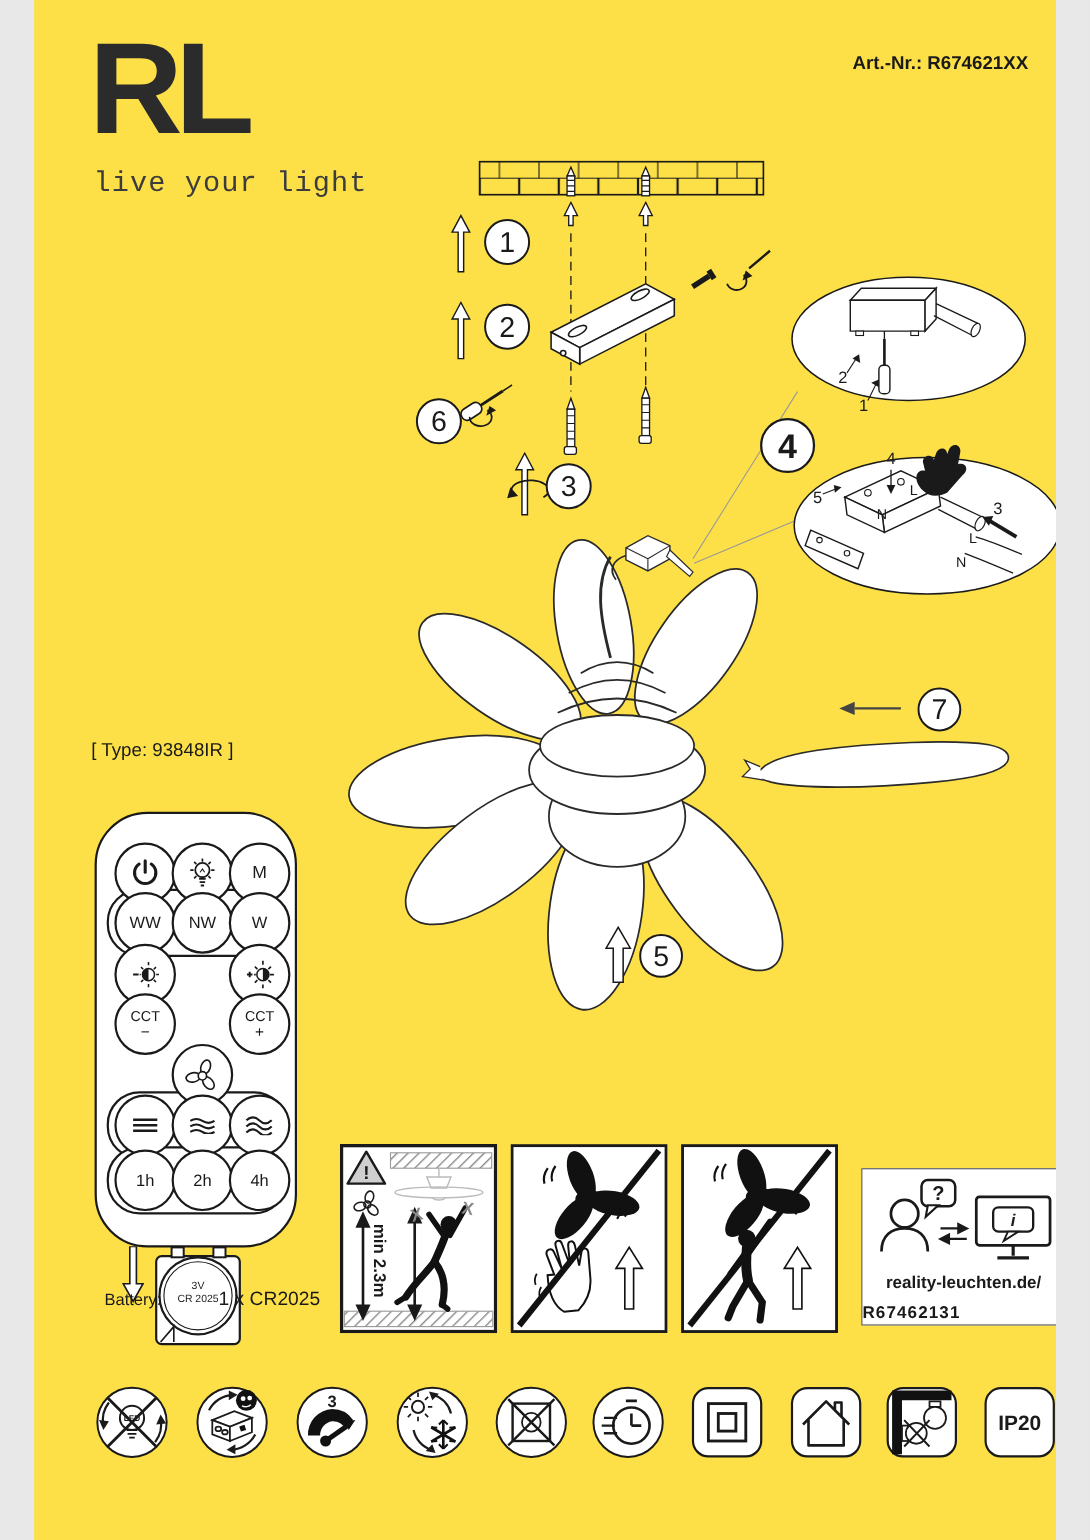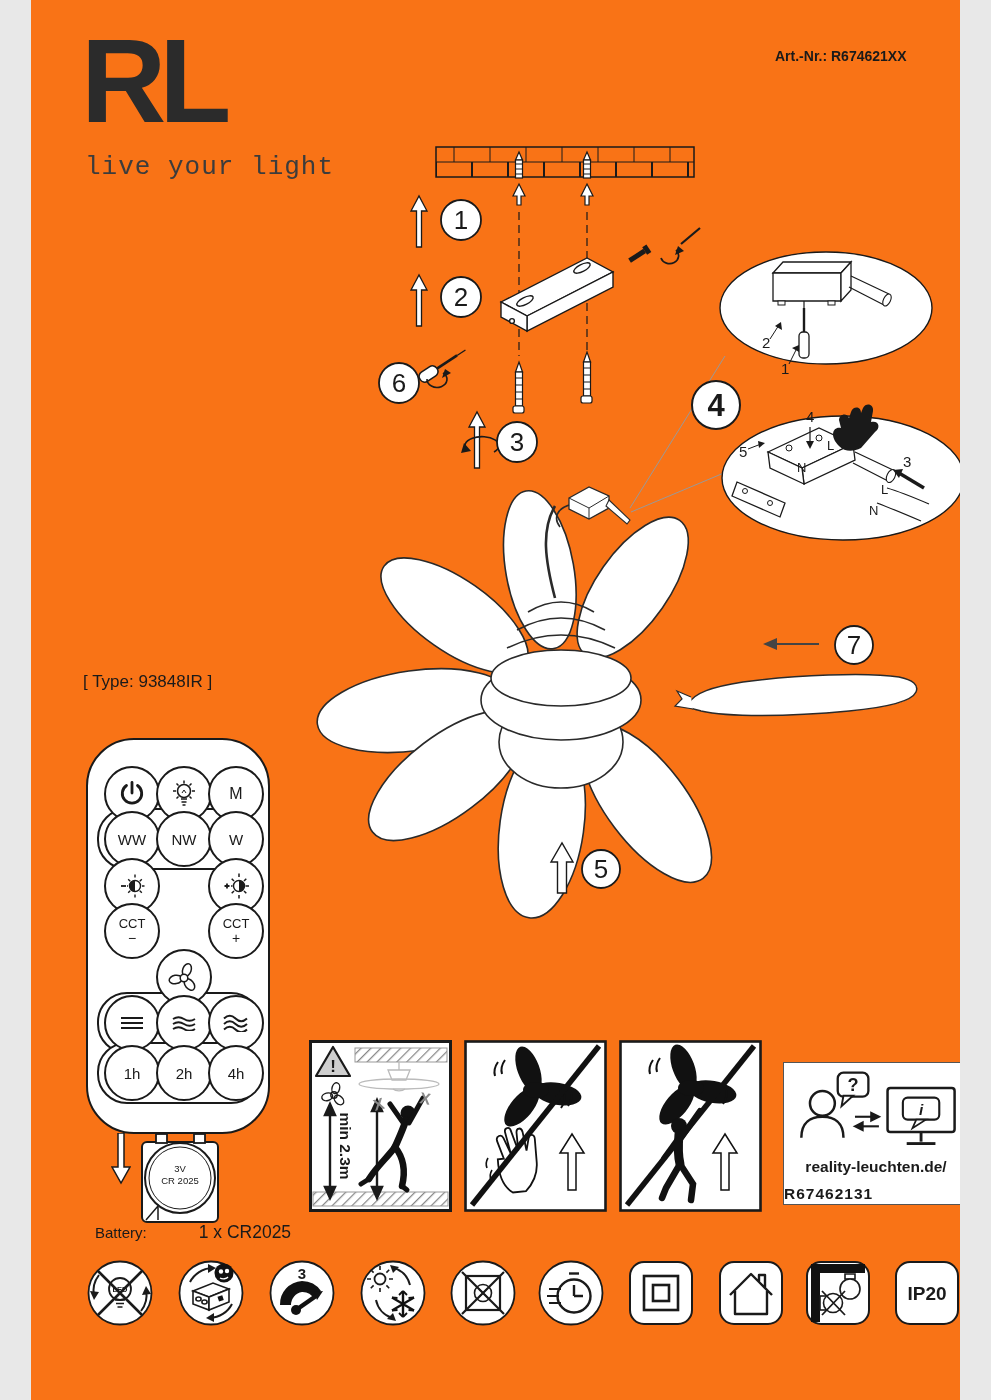--- a/index.html
+++ b/index.html
@@ -1,32 +1,32 @@
 <!DOCTYPE html>
 <html><head>
 <meta charset="utf-8">
 <style>
   html,body{margin:0;padding:0;background:#e8e8e8;}
-  #page{position:relative;width:929px;height:1400px;background:#f97316;margin:0 auto;
+  #page{position:relative;width:929px;height:1400px;background:#fde047;margin:0 auto;
         font-family:"Liberation Sans",sans-serif;color:#1a1a1a;overflow:hidden;}
   .abs{position:absolute;}
   
   .logo{left:50px;top:22px;font-size:118px;font-weight:700;letter-spacing:-7px;line-height:1;color:#2b2b2b;}
   .tagline{left:54px;top:152px;font-size:26px;font-weight:400;letter-spacing:1px;color:#3c3c3c;font-family:Liberation Mono, monospace;}
-  .artnr{left:744px;top:48px;font-size:14px;font-weight:700;}
+  .artnr{left:744px;top:48px;font-size:17px;font-weight:700;}
   .type-label{left:52px;top:672px;font-size:17px;}
   
   .remote{left:55px;top:738px;width:180px;height:392px;border:2.5px solid #1a1a1a;border-radius:48px;background:#fff;}
   .rc-pill{position:absolute;left:9px;width:160px;height:58px;border:2px solid #1a1a1a;border-radius:30px;background:#fff;}
   .rc-btn{position:absolute;width:52px;height:52px;border:2px solid #1a1a1a;border-radius:50%;background:#fff;
           display:flex;flex-direction:column;align-items:center;justify-content:center;font-size:15px;line-height:1;}
   .rc-btn .b1{font-size:13px;} .rc-btn .b2{font-size:14px;margin-top:1px;}
   .mbtn{font-size:16px;}
   
-  .bat-row{left:64px;top:1222px;display:flex;align-items:baseline;gap:4px;}
+  .bat-row{left:64px;top:1170px;display:flex;align-items:baseline;gap:4px;}
   .bat-l1{font-size:15px;} .bat-l2{font-size:17.5px;margin-left:48px;}
   
   .spec-box{left:797px;top:975px;width:140px;height:70px;border:1.5px solid #666;box-sizing:border-box;
             padding:6px 0 0 15px;font-size:15.5px;line-height:20px;}
   .support-box{left:752px;top:1062px;width:186px;height:143px;border:1.5px solid #555;box-sizing:border-box;background:#fff;}
   .support-url{position:absolute;left:0;top:95px;width:100%;text-align:center;font-weight:700;font-size:15.5px;}
   .support-code{position:absolute;left:0;top:122px;width:100%;text-align:left;font-weight:700;font-size:15.5px;letter-spacing:1px;}
   .footer{left:0;top:1341px;width:991px;text-align:center;font-size:15px;font-weight:700;color:#222;}
   svg text{font-family:"Liberation Sans",sans-serif;}
 </style>

